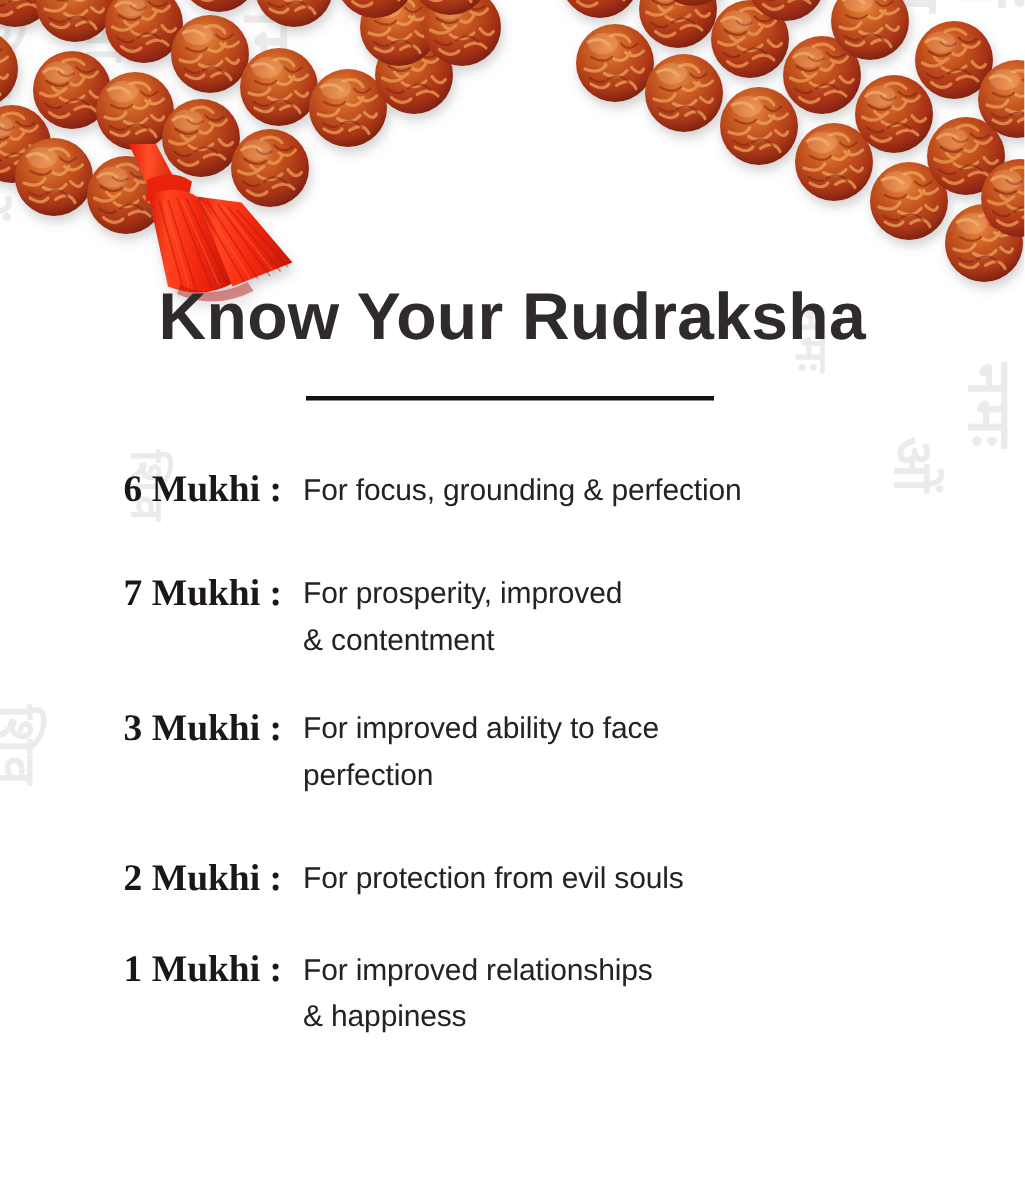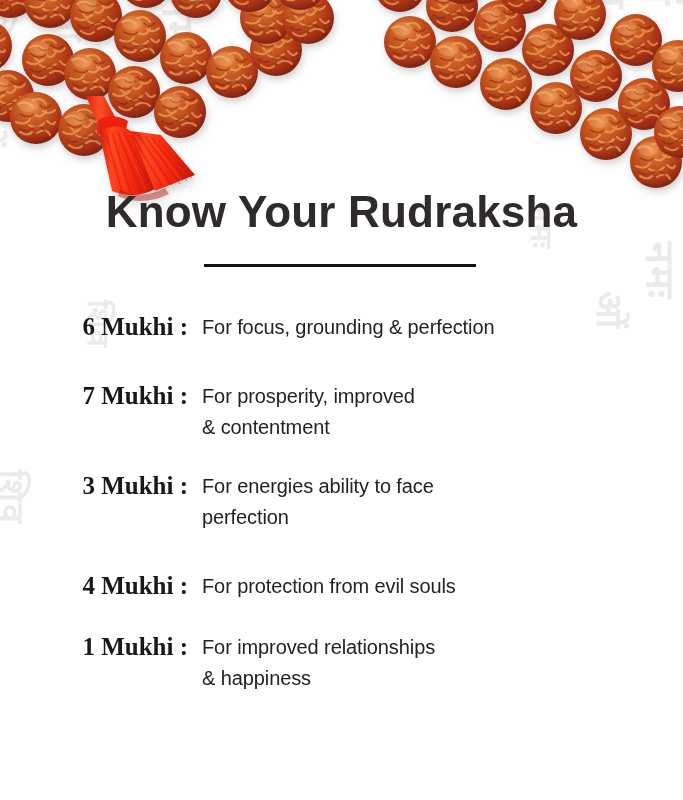--- a/index.html
+++ b/index.html
@@ -317,27 +317,27 @@
         <div class="row-label">7 Mukhi :</div>
         <div class="row-desc">
           <span>For prosperity, improved</span>
           <span class="l2">&amp; contentment</span>
         </div>
       </div>
 
       <div class="row" style="margin-bottom: 38px;">
         <div class="row-label">3 Mukhi :</div>
         <div class="row-desc">
-          <span>For energies ability to face</span>
+          <span>For improved ability to face</span>
           <span class="l2">perfection</span>
         </div>
       </div>
 
       <div class="row" style="margin-bottom: 30px;">
-        <div class="row-label">4 Mukhi :</div>
+        <div class="row-label">2 Mukhi :</div>
         <div class="row-desc">
           <span>For protection from evil souls</span>
         </div>
       </div>
 
       <div class="row" style="margin-bottom: 0px;">
         <div class="row-label">1 Mukhi :</div>
         <div class="row-desc">
           <span>For improved relationships</span>
           <span class="l2">&amp; happiness</span>

